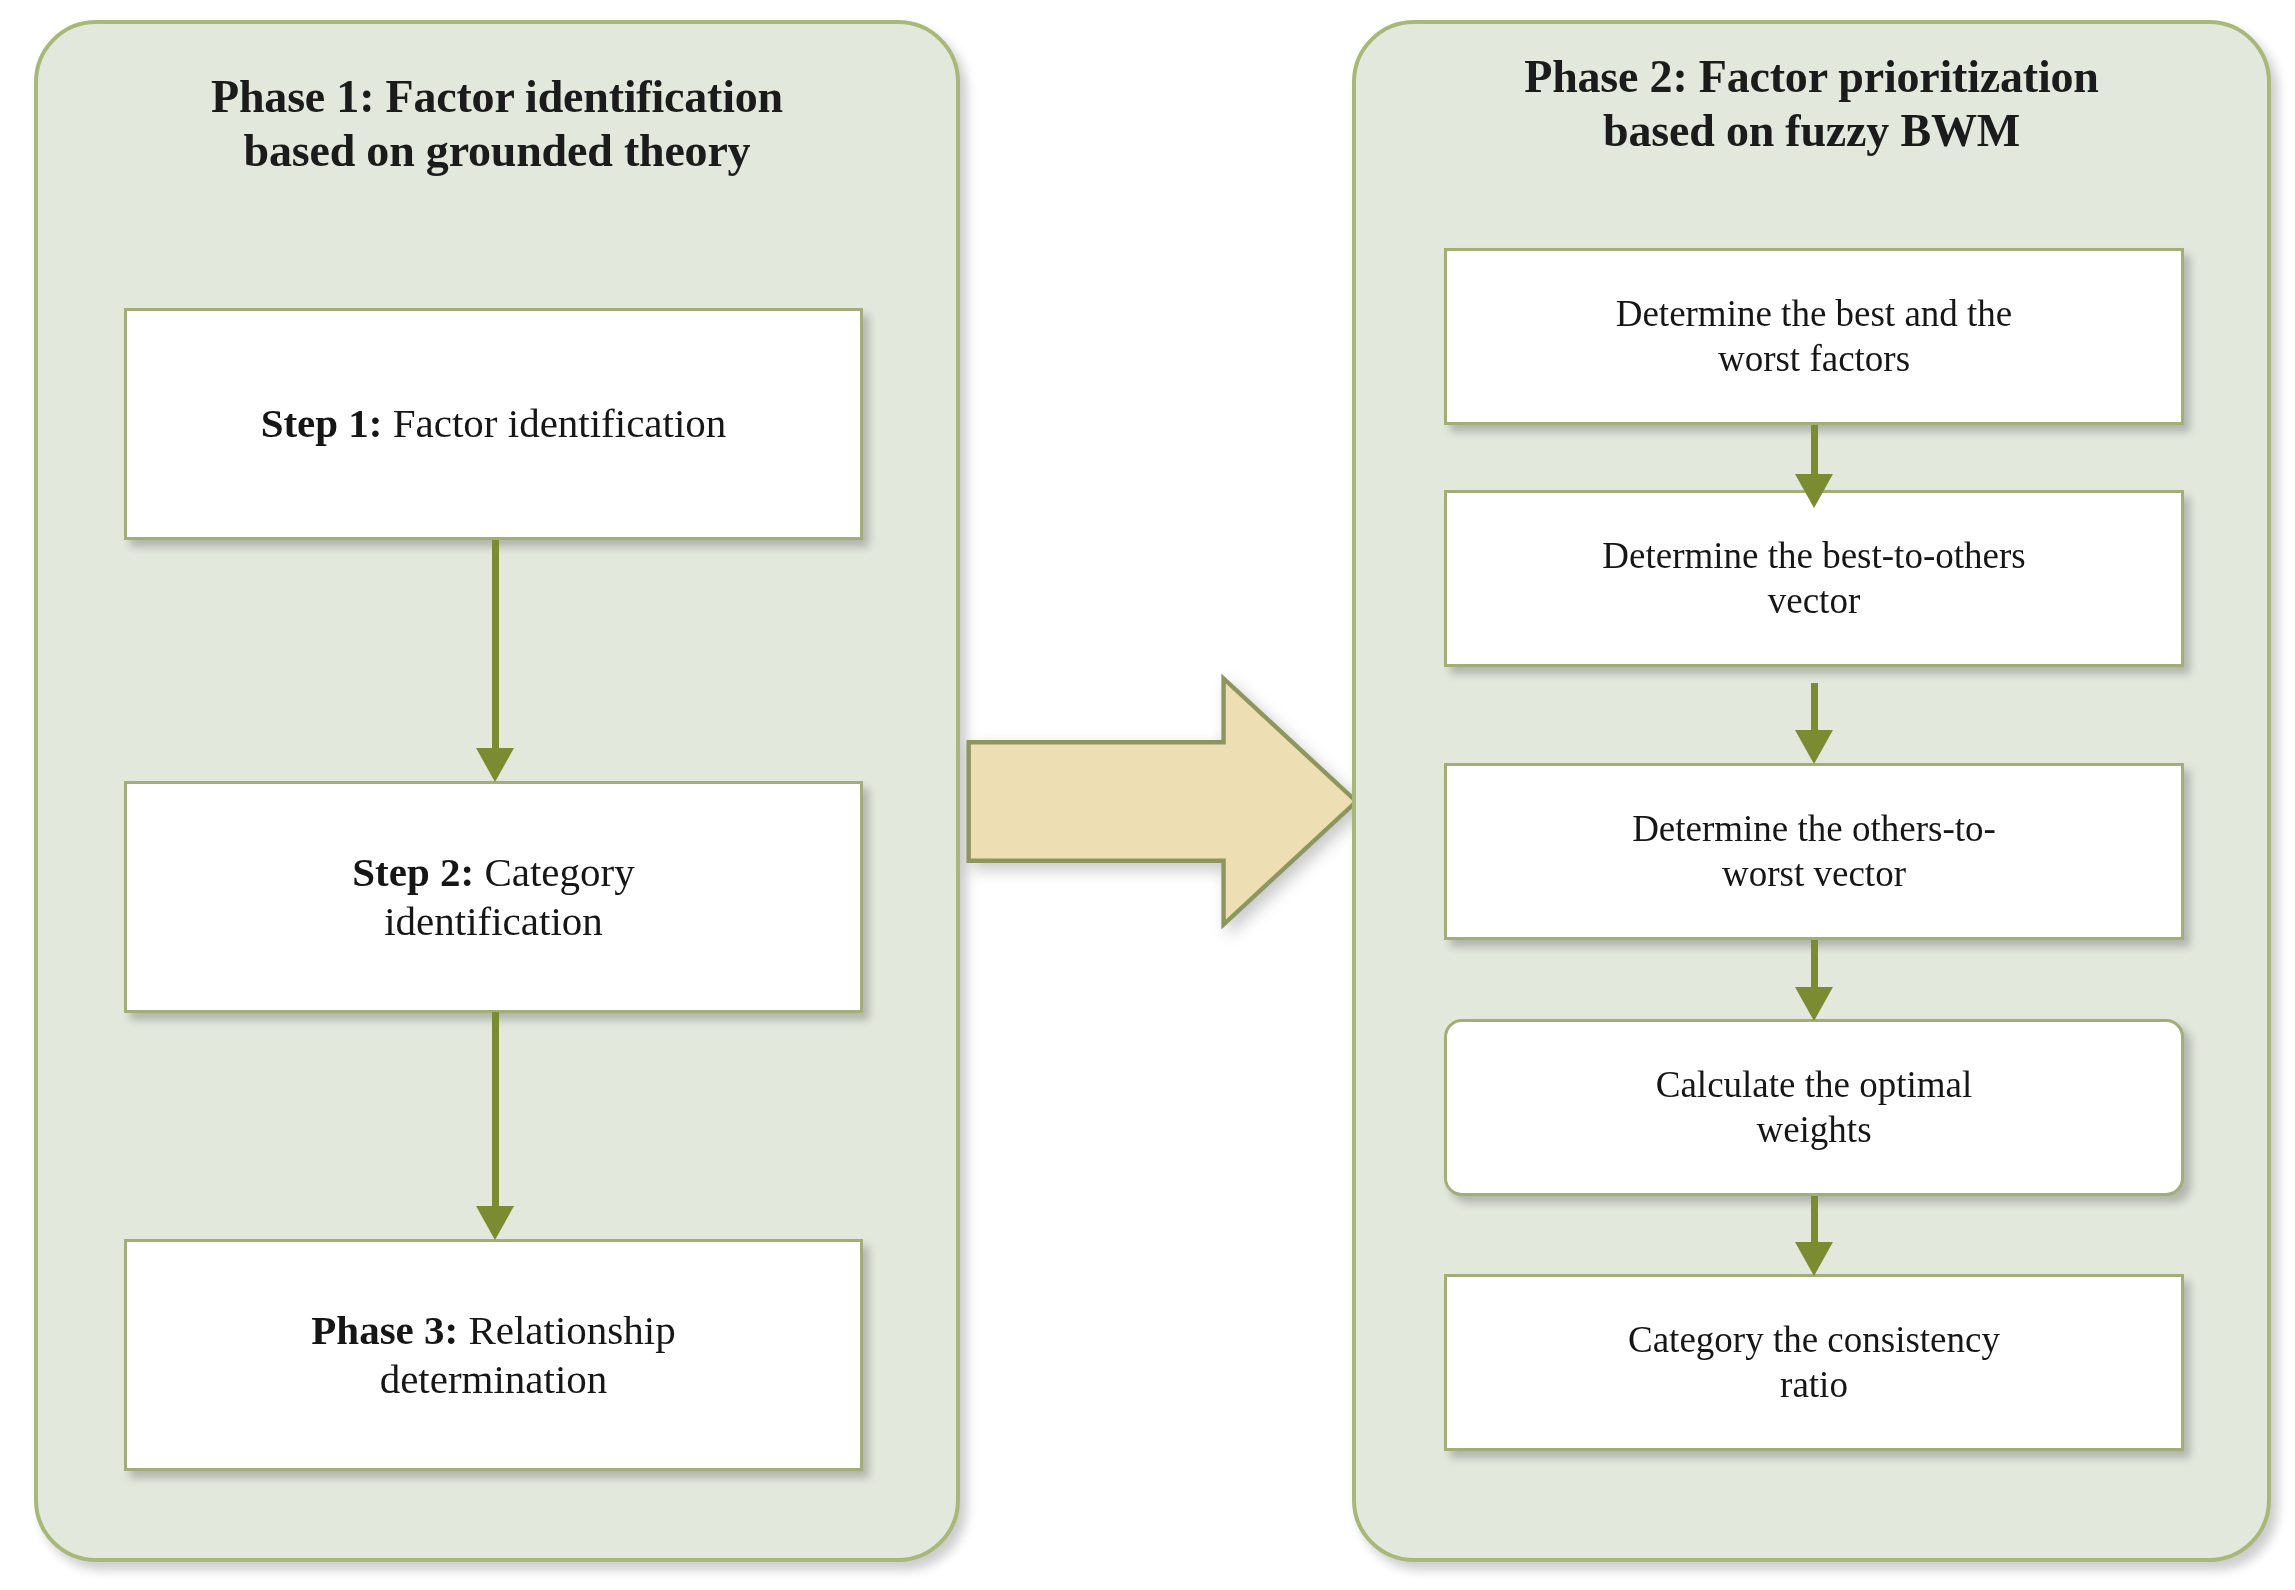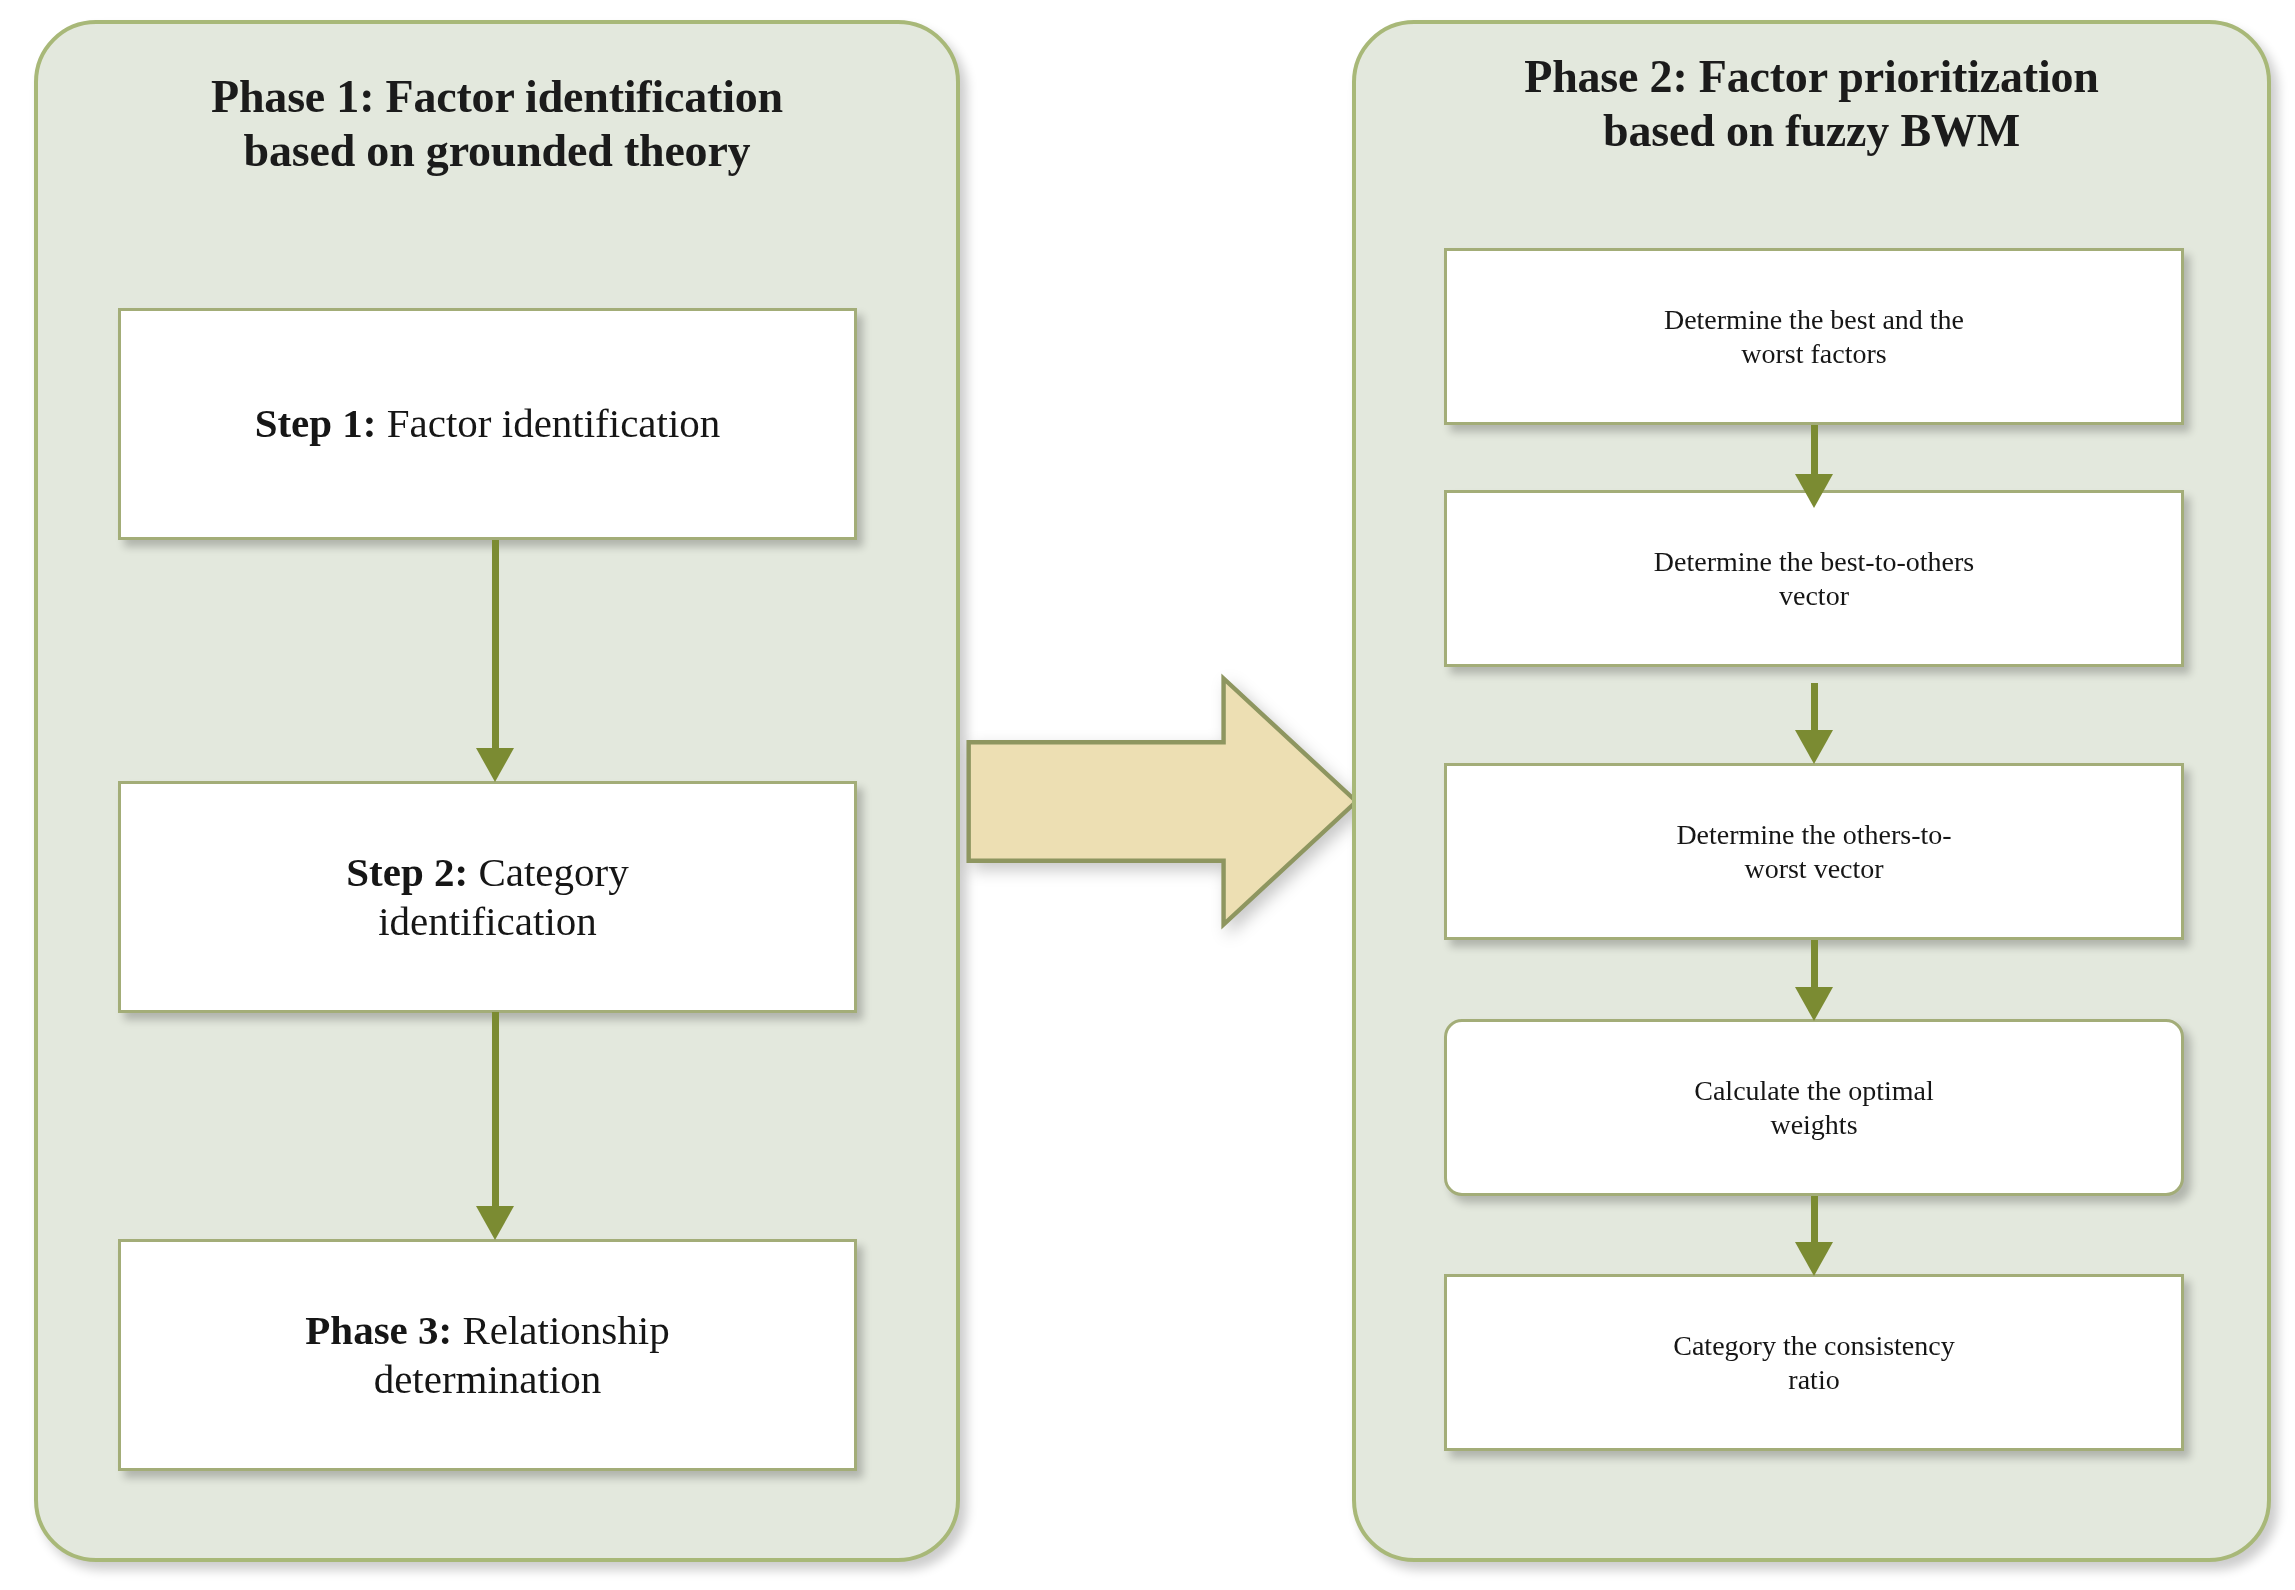--- a/index.html
+++ b/index.html
@@ -74,33 +74,33 @@
   .step-box .txt {
     display: block;
     width: 100%;
     padding: 0 16px;
     line-height: 1.2;
   }
   .step-box .lead { font-weight: bold; }
 
   
   .p1-box {
-    left: 118px;
+    left: 124px;
     width: 739px;
     font-size: 41px;
   }
   #p1-step1 { top: 308px;  height: 232px; }
   #p1-step2 { top: 781px;  height: 232px; }
   #p1-step3 { top: 1239px; height: 232px; }
 
   
   .p2-box {
     left: 1444px;
     width: 740px;
-    font-size: 28px;
+    font-size: 37px;
     text-align: center;
   }
   #p2-s1 { top: 248px;  height: 177px; }
   #p2-s2 { top: 490px;  height: 177px; }
   #p2-s3 { top: 763px;  height: 177px; }
   #p2-s4 { top: 1019px; height: 177px; border-radius: 18px; }
   #p2-s5 { top: 1274px; height: 177px; }
 
   
   .connector {

